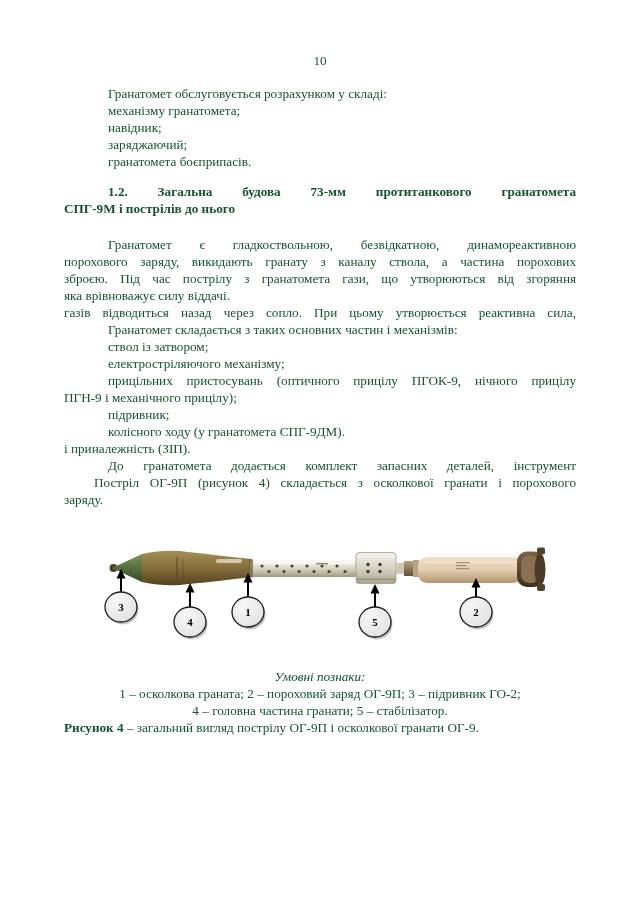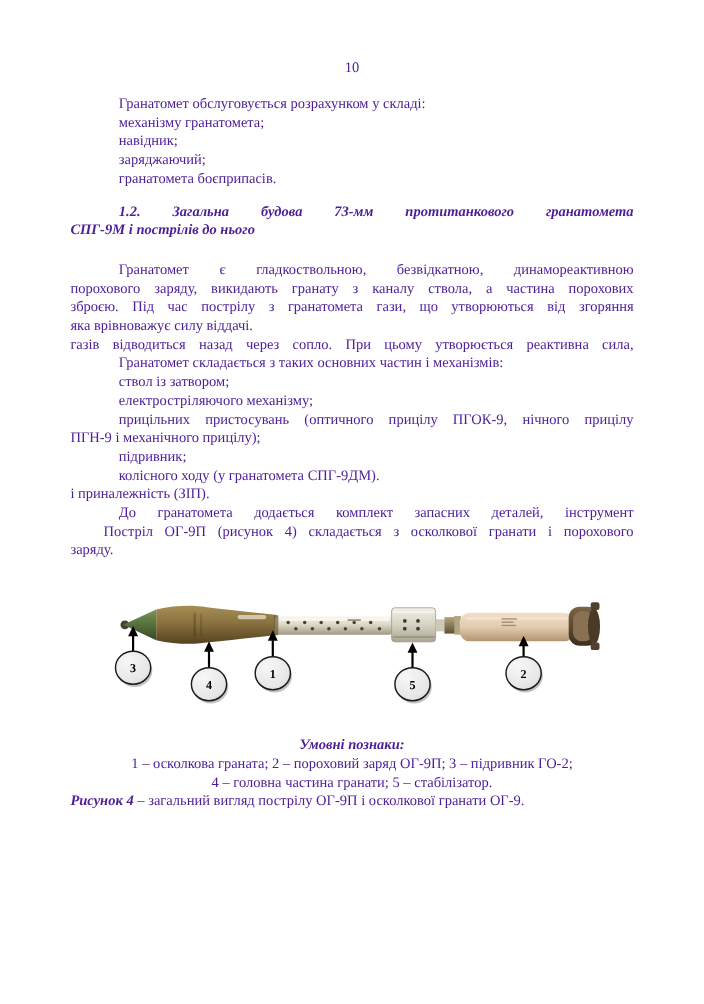--- a/index.html
+++ b/index.html
@@ -1,25 +1,25 @@
 <!DOCTYPE html>
 <html><head>
 <meta charset="utf-8">
 <style>
   html,body{margin:0;padding:0;background:#888;}
   .page{
     position:relative;width:640px;height:913px;background:#ffffff;
     font-family:"Liberation Serif","DejaVu Serif",serif;
-    font-size:13.2px;color:#4c1d95;overflow:hidden;margin:0 auto;
+    font-size:13.2px;color:#14532d;overflow:hidden;margin:0 auto;
   }
   .content{position:absolute;left:64px;top:52px;width:512px;}
   .ln{line-height:17px;min-height:17px;white-space:normal;}
   .c{text-align:center;}
-  .b{font-weight:bold;font-style:italic;}
-  .i{font-style:italic;font-weight:bold;}
+  .b{font-weight:bold;}
+  .i{font-style:italic;}
   .ind{text-indent:44px;}
   .ind2{text-indent:30px;}
   .j{text-align:justify;text-align-last:justify;}
   .gap13{height:13px;}
   .gap16{height:16px;}
   .gap19{height:19px;}
   .figure-wrap{position:absolute;left:0;top:540px;width:640px;height:130px;}
   .caption{position:absolute;left:64px;top:668px;width:512px;}
   svg text.callout-num{
     font-family:"Liberation Serif","DejaVu Serif",serif;

